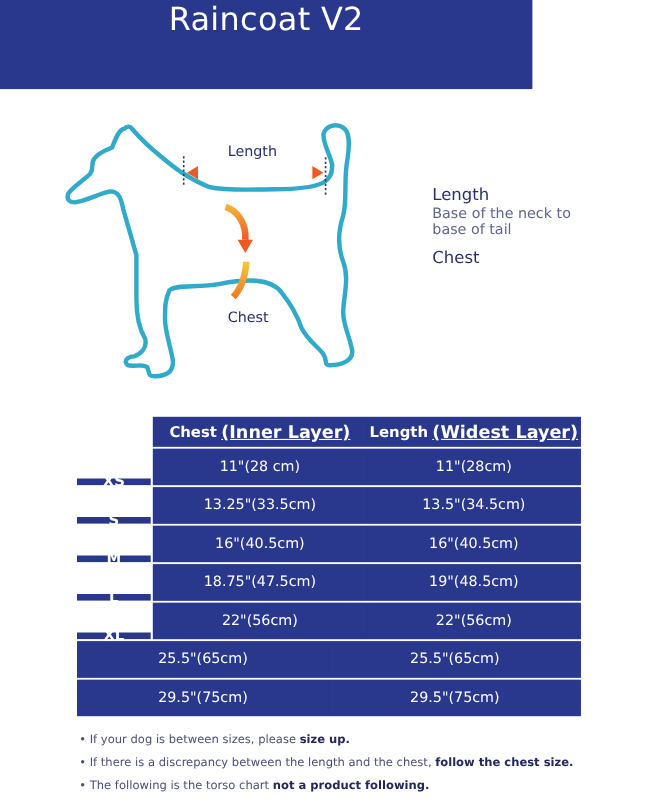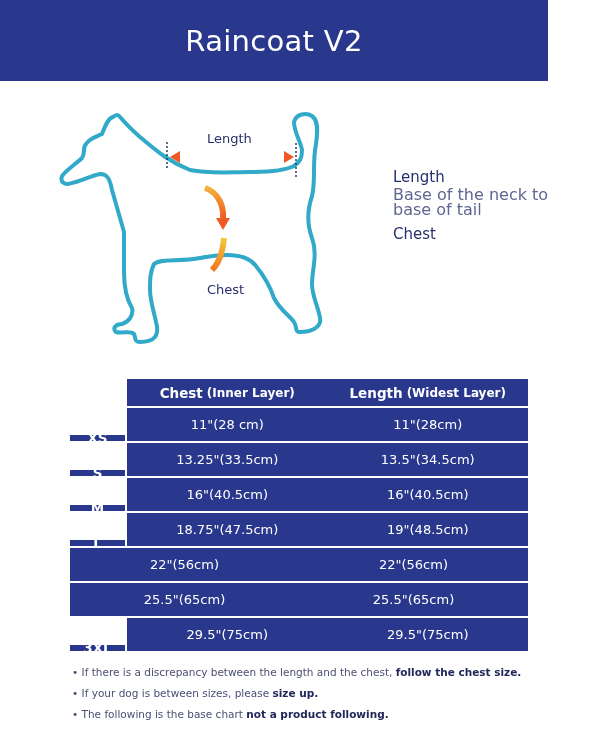--- a/index.html
+++ b/index.html
@@ -1,32 +1,32 @@
 <!DOCTYPE html>
 <html><head>
 <meta charset="utf-8">
 <style>
   html, body { margin:0; padding:0; background:#ffffff; }
   body { width:600px; height:738px; position:relative; overflow:hidden; font-family:"DejaVu Sans", "Liberation Sans", sans-serif; }
-  .header { position:absolute; left:0; top:0; width:548px; height:81px; background:#29388d; display:flex; align-items:center; justify-content:center; }
+  .header { position:absolute; left:0; top:0; width:484px; height:81px; background:#29388d; display:flex; justify-content:center; }
   .header h1 { margin:0; color:#ffffff; font-size:29px; font-weight:normal; letter-spacing:0.3px; }
   .diagram { position:absolute; left:50px; top:100px; width:300px; height:250px; }
   .diagram svg { position:absolute; left:0; top:0; }
   .diag-label { position:absolute; color:#27306b; font-size:13px; }
   .legend { position:absolute; left:393px; top:168px; width:160px; }
   .legend .item { margin-bottom:8px; }
   .legend .title { color:#27306b; font-size:15px; line-height:19px; }
-  .legend .desc { color:#5f6691; font-size:16px; line-height:15px; }
+  .legend .desc { color:#5f6691; font-size:13px; line-height:15px; }
   .tbl { position:absolute; left:70px; top:379px; width:458px; }
   .row { display:flex; height:33px; margin-bottom:2px; }
   .row.head { height:27px; margin-bottom:2px; }
   .cell { background:#29388d; color:#ffffff; display:flex; align-items:center; justify-content:center; font-size:13px; }
-  .cell.size { width:55px; margin-right:2px; font-weight:bold; font-size:13.5px;margin-top:27px; }
+  .cell.size { width:67px; margin-right:2px; font-weight:bold; font-size:13.5px;margin-top:27px; }
   .head .cell { font-weight:bold; font-size:13.5px; }
-  .head .sub { font-size:12px; font-weight:bold; margin-left:4px; }
+  .head .sub { font-size:16px; font-weight:bold; margin-left:4px;text-decoration:underline; }
   .vals { flex:1; display:flex; background:#29388d; }
   .vals .cell { flex:1; }
   .notes { position:absolute; left:72px; top:662px; width:480px; color:#4a4f74; font-size:10.5px; }
   .notes .line { height:21px; line-height:21px; }
   .notes b { color:#22285a; }
 </style>
 </head>
 <body>
 
 <div class="header">
@@ -110,46 +110,46 @@
       </div>
   </div>
   <div class="row">
     <div class="cell size">L</div>
     <div class="vals">
         <div class="cell">18.75"(47.5cm)</div>
         <div class="cell">19"(48.5cm)</div>
       </div>
   </div>
   <div class="row">
+    <div class="cell size">XL</div>
     <div class="vals">
         <div class="cell">22"(56cm)</div>
         <div class="cell">22"(56cm)</div>
       </div>
   </div>
   <div class="row">
     <div class="vals">
         <div class="cell">25.5"(65cm)</div>
         <div class="cell">25.5"(65cm)</div>
       </div>
   </div>
   <div class="row">
-    <div class="cell size">3XL</div>
     <div class="vals">
         <div class="cell">29.5"(75cm)</div>
         <div class="cell">29.5"(75cm)</div>
       </div>
   </div>
 </div>
 
 <div class="notes">
   <div class="line">
     <span>•</span>
+    <span>If your dog is between sizes, please </span><b>size up.</b>
+  </div>
+  <div class="line">
+    <span>•</span>
     <span>If there is a discrepancy between the length and the chest, </span><b>follow the chest size.</b>
   </div>
   <div class="line">
     <span>•</span>
-    <span>If your dog is between sizes, please </span><b>size up.</b>
-  </div>
-  <div class="line">
-    <span>•</span>
-    <span>The following is the base chart </span><b>not a product following.</b>
+    <span>The following is the torso chart </span><b>not a product following.</b>
   </div>
 </div>
 
 </body></html>

